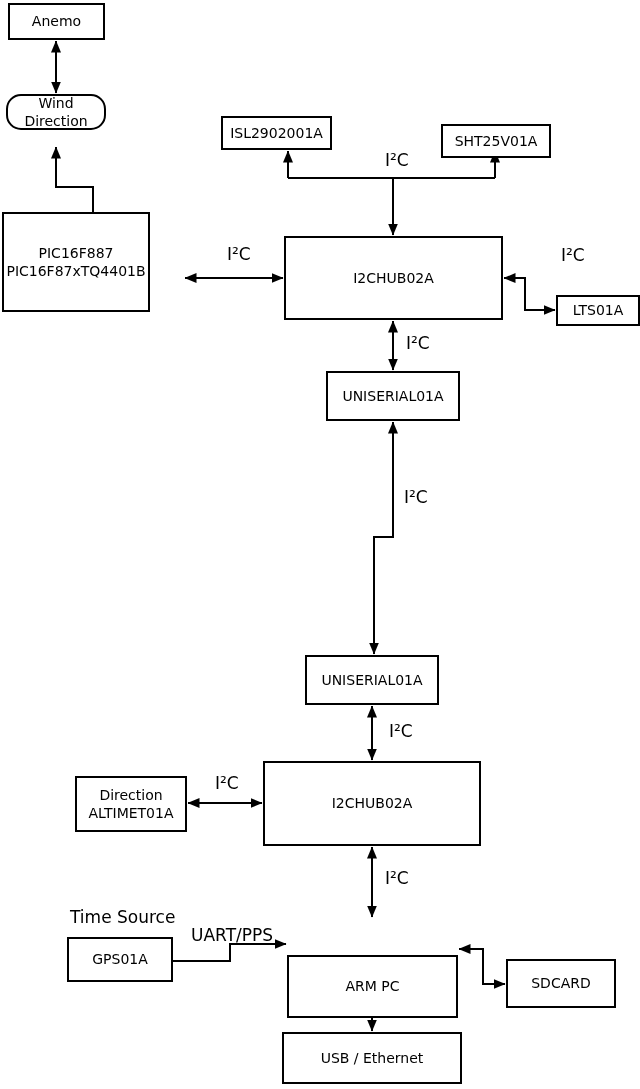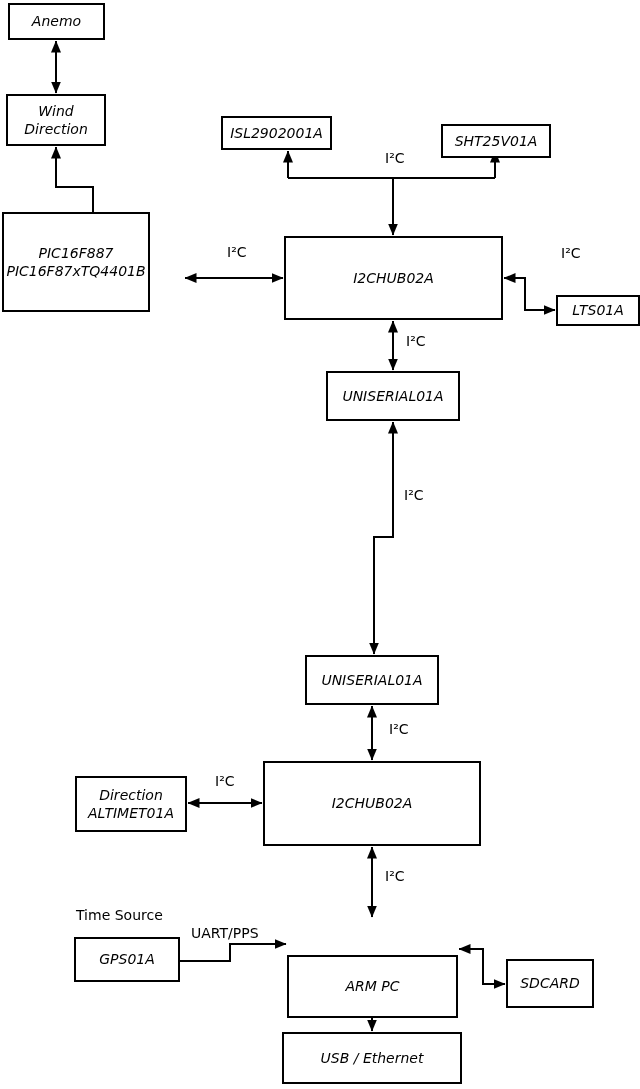--- a/index.html
+++ b/index.html
@@ -26,25 +26,24 @@
     box-sizing: border-box;
     border: 2px solid #000000;
     background: #ffffff;
     display: flex;
     align-items: center;
     justify-content: center;
     text-align: center;
     font-size: 14px;
     line-height: 1.3;
     white-space: pre-line;
-    font-style: italic;
   }
   .edge-label {
     position: absolute;
-    font-size: 14px;
+    font-size: 17px;
     line-height: 1.1;
     white-space: nowrap;
   }
 </style>
 </head>
 <body>
 
 <div id="canvas">
 
   <svg id="wires" viewBox="0 0 640 1089" xmlns="http://www.w3.org/2000/svg">
@@ -68,21 +67,21 @@
       <path d="M188 803 L262 803" marker-start="url(#arrow)" marker-end="url(#arrow)"></path>
       <path d="M372 847 L372 917" marker-start="url(#arrow)" marker-end="url(#arrow)"></path>
       <path d="M173 961 L230 961 L230 944 L286 944" marker-end="url(#arrow)"></path>
       <path d="M459 949 L483 949 L483 984 L505 984" marker-start="url(#arrow)" marker-end="url(#arrow)"></path>
       <path d="M372 982 L372 1031" marker-start="url(#arrow)" marker-end="url(#arrow)"></path>
     </g>
   </svg>
 
   <div class="node" style="left:8px; top:3px; width:97px; height:37px;">Anemo</div>
 
-  <div class="node" style="left:6px; top:94px; width:100px; height:52px;">Wind
+  <div class="node" style="left:6px; top:94px; width:100px; height:36px;border-radius:15px;">Wind
 Direction</div>
 
   <div class="node" style="left:2px; top:212px; width:148px; height:100px;">PIC16F887
 PIC16F87xTQ4401B</div>
 
   <div class="node" style="left:221px; top:116px; width:111px; height:34px;">ISL2902001A</div>
 
   <div class="node" style="left:441px; top:124px; width:110px; height:34px;">SHT25V01A</div>
 
   <div class="node" style="left:284px; top:236px; width:219px; height:84px;">I2CHUB02A</div>
@@ -91,41 +90,41 @@
 
   <div class="node" style="left:326px; top:371px; width:134px; height:50px;">UNISERIAL01A</div>
 
   <div class="node" style="left:305px; top:655px; width:134px; height:50px;">UNISERIAL01A</div>
 
   <div class="node" style="left:263px; top:761px; width:218px; height:85px;">I2CHUB02A</div>
 
   <div class="node" style="left:75px; top:776px; width:112px; height:56px;">Direction
 ALTIMET01A</div>
 
-  <div class="node" style="left:67px; top:937px; width:106px; height:45px;margin-left:7px;">GPS01A</div>
+  <div class="node" style="left:67px; top:937px; width:106px; height:45px;">GPS01A</div>
 
   <div class="node" style="left:287px; top:918px; width:171px; height:63px;margin-top:37px;">ARM PC</div>
 
-  <div class="node" style="left:506px; top:959px; width:88px; height:49px;text-align:center;">SDCARD</div>
+  <div class="node" style="left:506px; top:959px; width:110px; height:49px;text-align:center;">SDCARD</div>
 
   <div class="node" style="left:282px; top:1032px; width:180px; height:52px;">USB / Ethernet</div>
 
   <div class="edge-label" style="left:385px; top:151px;">I²C</div>
 
   <div class="edge-label" style="left:227px; top:245px;">I²C</div>
 
   <div class="edge-label" style="left:561px; top:246px;">I²C</div>
 
   <div class="edge-label" style="left:406px; top:334px;">I²C</div>
 
   <div class="edge-label" style="left:404px; top:488px;">I²C</div>
 
   <div class="edge-label" style="left:389px; top:722px;">I²C</div>
 
   <div class="edge-label" style="left:215px; top:774px;">I²C</div>
 
   <div class="edge-label" style="left:385px; top:869px;">I²C</div>
 
-  <div class="edge-label" style="left:76px; top:908px;">Time Source</div>
+  <div class="edge-label" style="left:70px; top:908px;">Time Source</div>
 
   <div class="edge-label" style="left:191px; top:926px;text-align:center;">UART/PPS</div>
 
 </div>
 
 </body></html>

